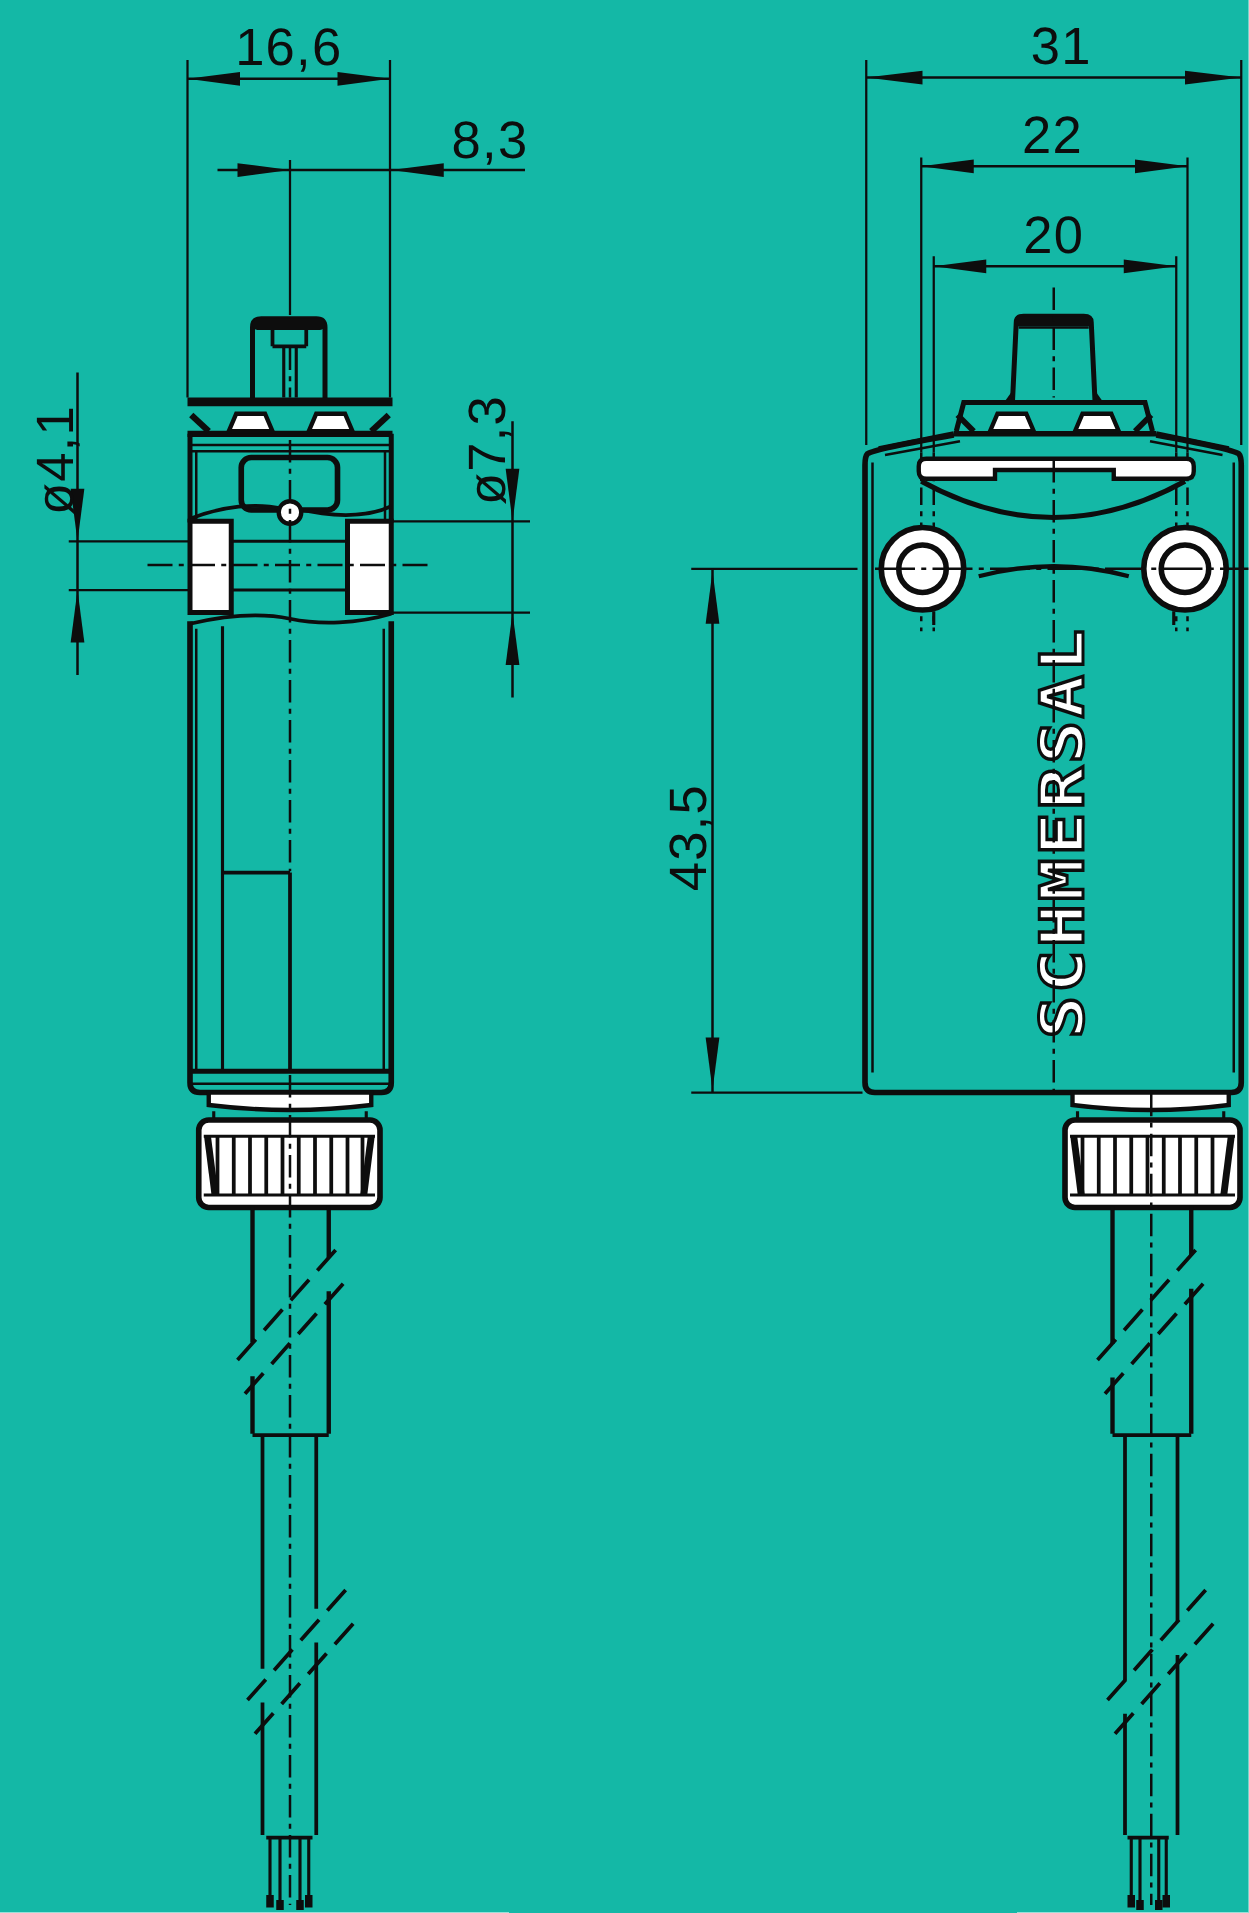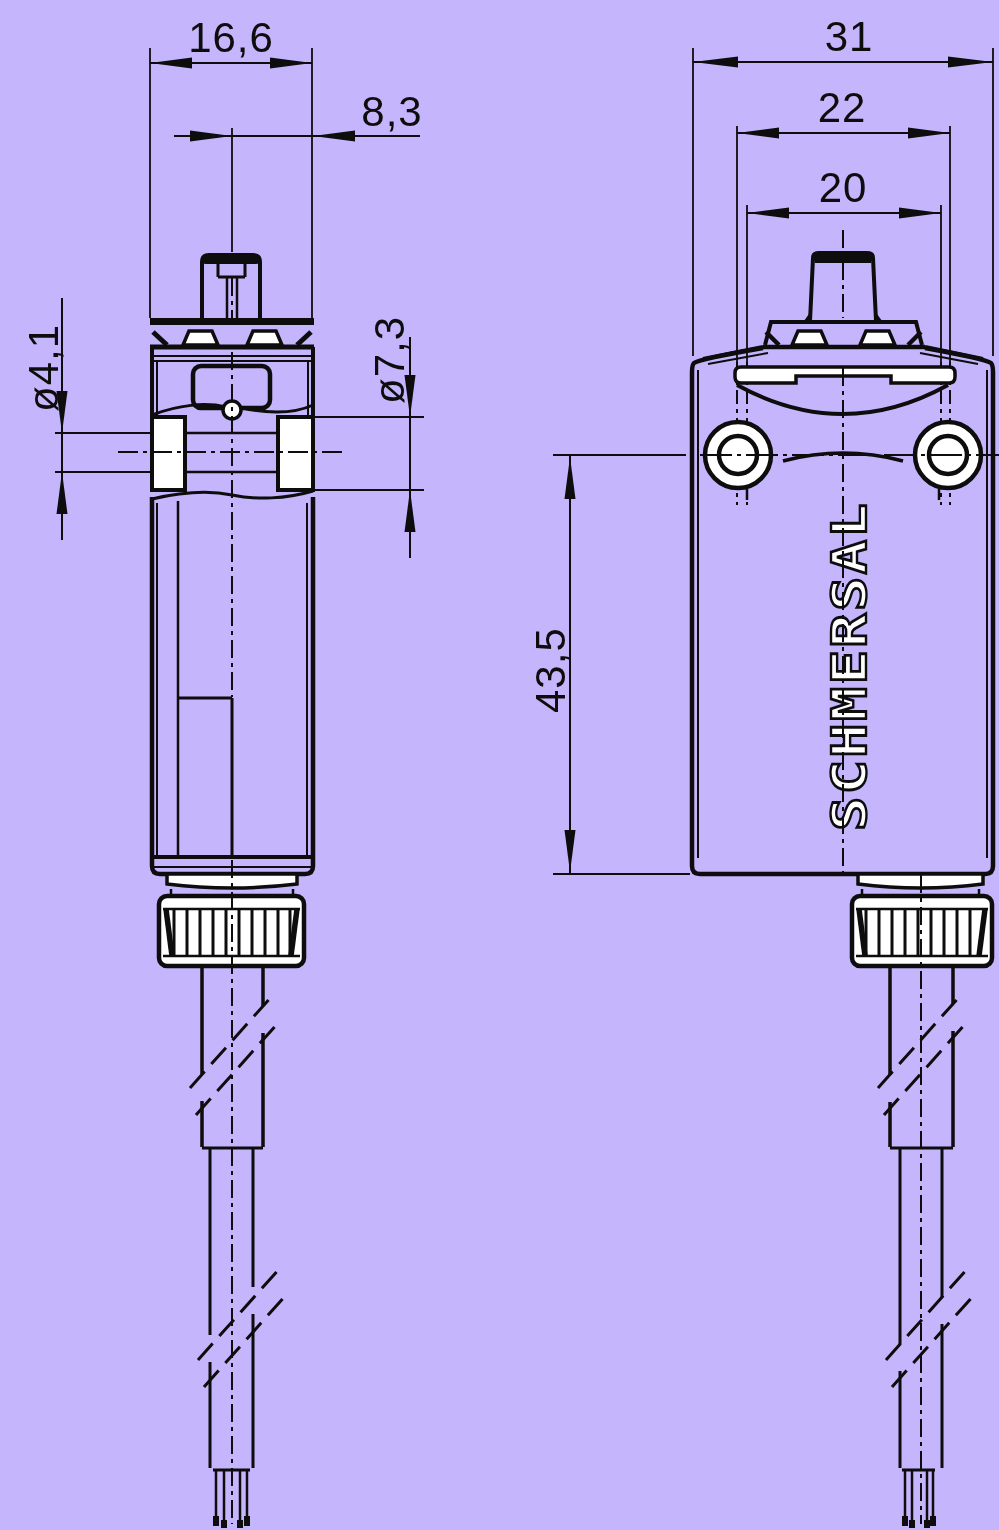--- a/index.html
+++ b/index.html
@@ -1,16 +1,16 @@
 <!DOCTYPE html>
 <html><head>
 <meta charset="utf-8">
 <style>
   html,body{margin:0;padding:0;background:#ffffff;}
-  .page{width:999px;height:1530px;position:relative;background:#c4b5fd;overflow:hidden;}
+  .page{width:999px;height:1530px;position:relative;background:#14b8a6;overflow:hidden;}
   svg{display:block;}
   text{font-family:"Liberation Sans","DejaVu Sans",sans-serif;fill:#0d0d0d;}
   .dim-text{font-size:42px;font-weight:500;letter-spacing:1px;}
   .logo-text{font-family:"DejaVu Sans Mono","Liberation Mono",monospace;font-weight:bold;
              font-size:48px;fill:#ffffff;stroke:#0d0d0d;stroke-width:2.4px;letter-spacing:2px;}
   .fillw{fill:#ffffff;}
 </style>
 </head>
 <body>
 

